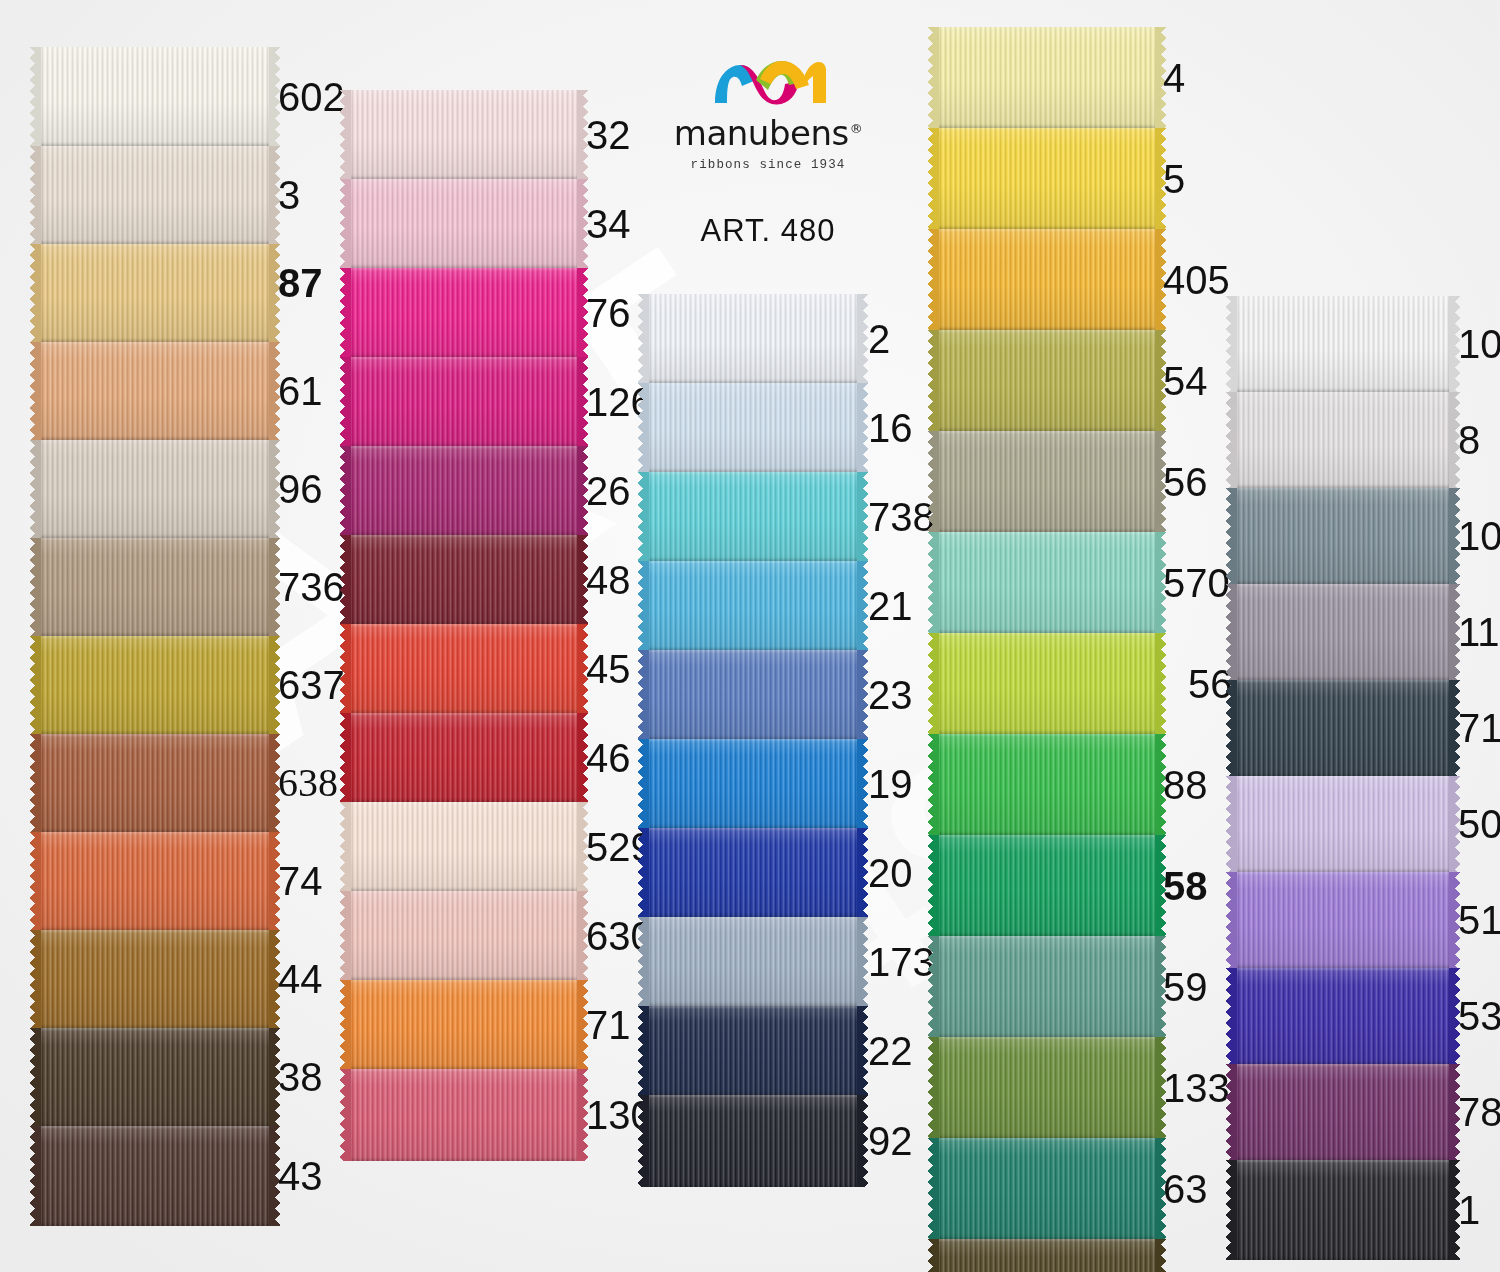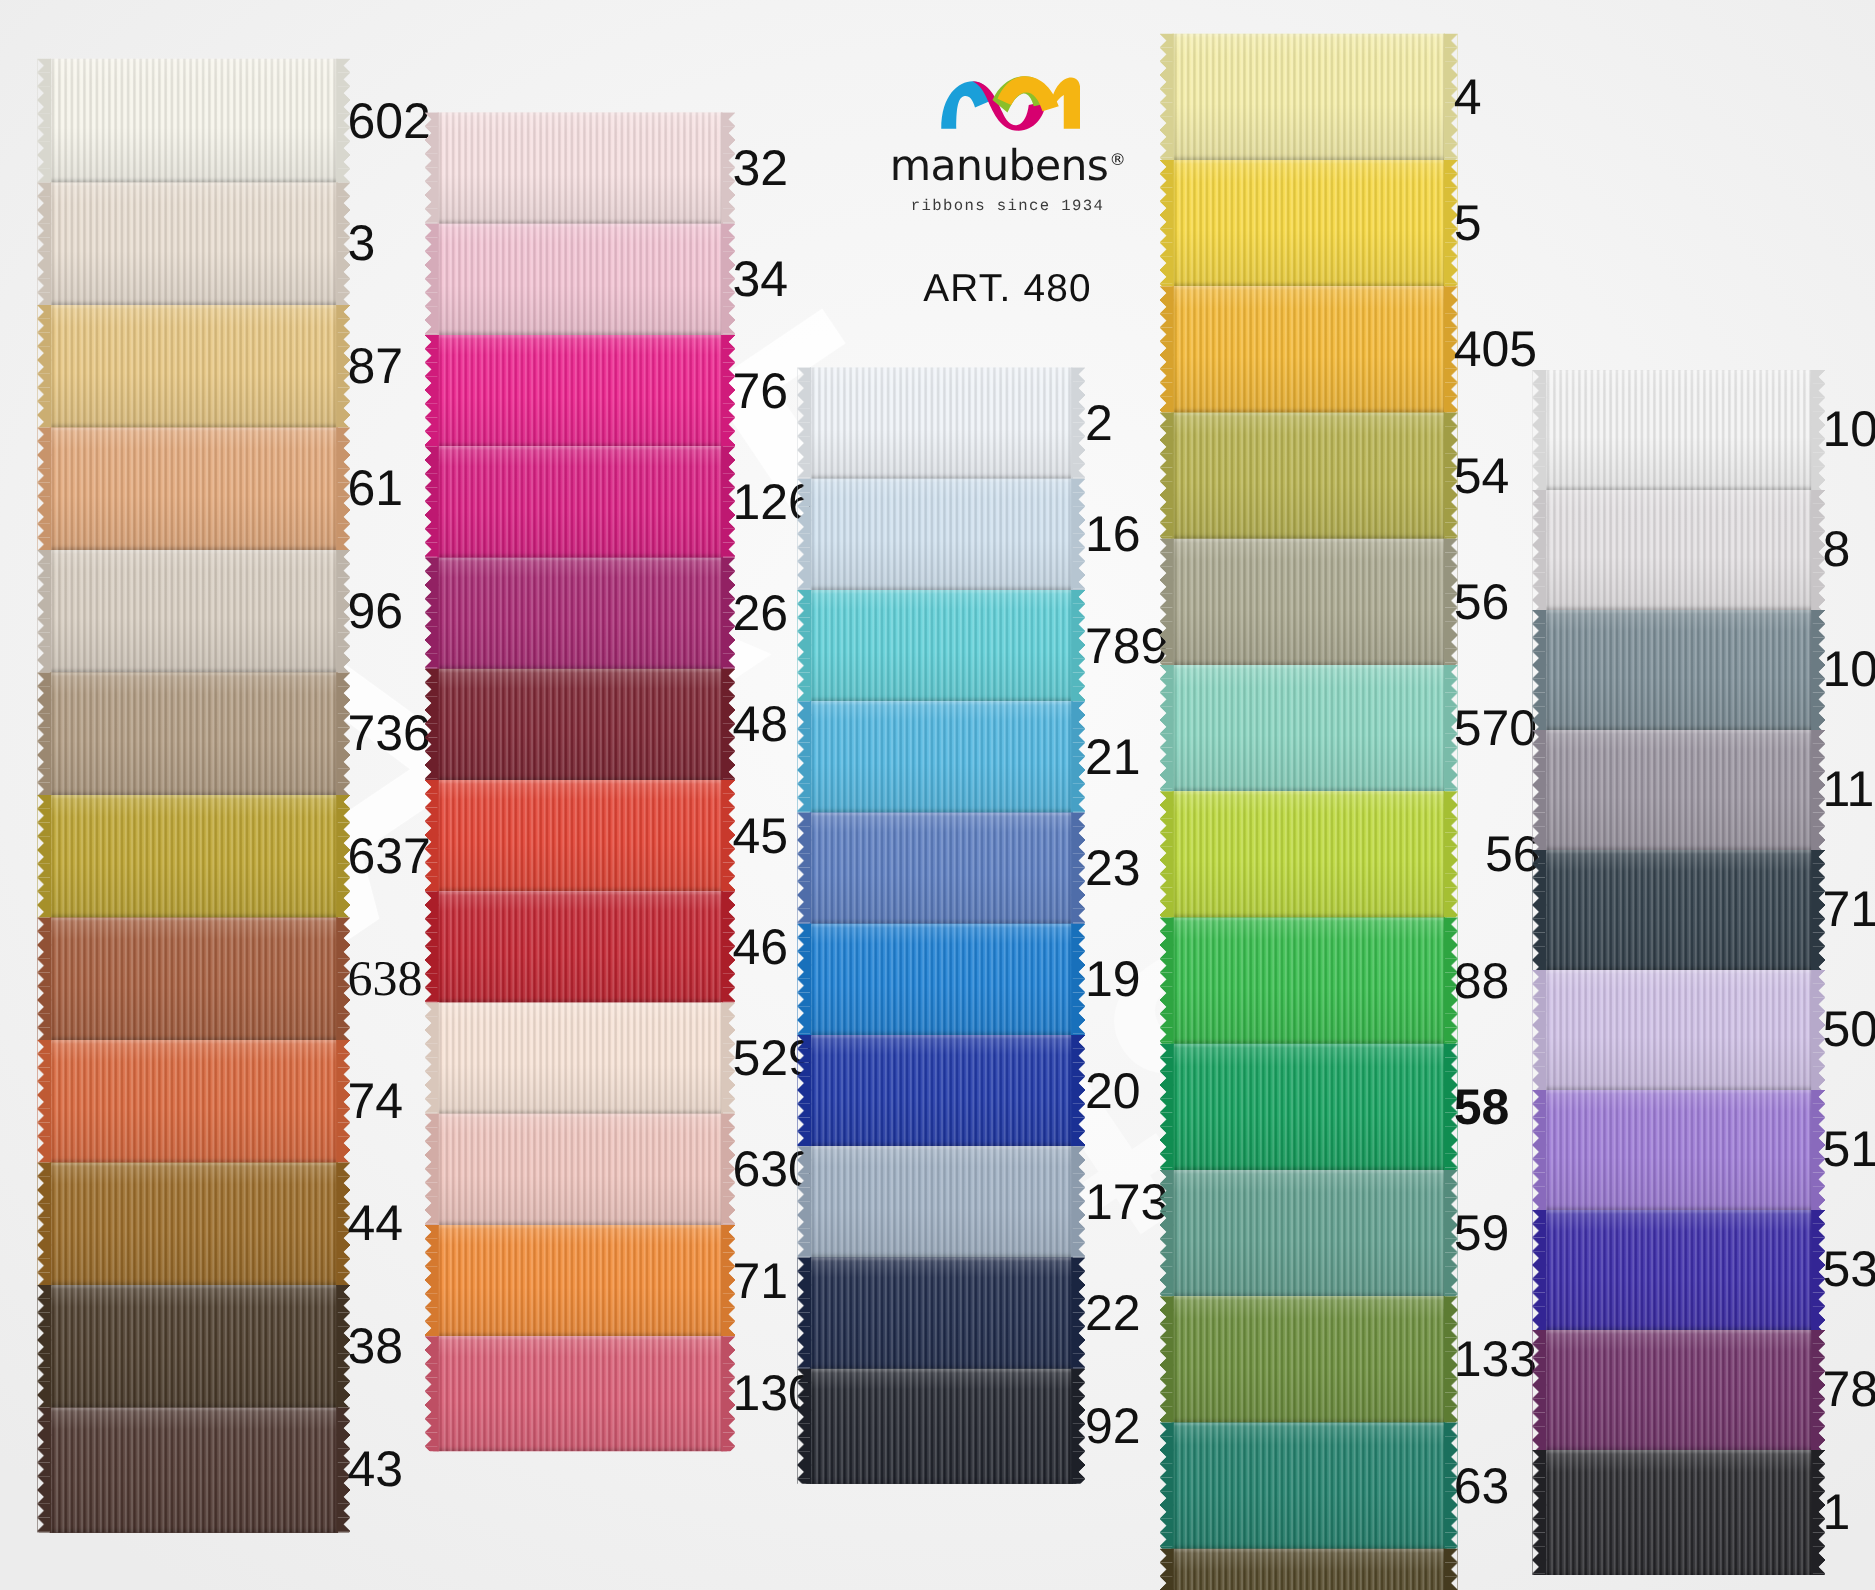--- a/index.html
+++ b/index.html
@@ -83,21 +83,21 @@
     font-family:"Liberation Sans", sans-serif;
     font-size:40px;
     color:#111;
     font-weight:400;
     letter-spacing:0px;
     line-height:1;
     white-space:nowrap;
   }
 
   
-  #brand{position:absolute;left:668px;top:58px;width:200px;text-align:center;margin-left:38px;}
+  #brand{position:absolute;left:668px;top:58px;width:200px;text-align:center;}
   #logo-mark{width:115px;height:48px;margin:0 auto 7px auto;display:block;}
   #brand-name{
     font-size:34px;letter-spacing:-0.5px;color:#171717;font-weight:400;
     font-family:"DejaVu Sans", sans-serif;position:relative;display:inline-block;
   }
   #brand-reg{font-size:13px;vertical-align:super;margin-left:1px;}
   #brand-tag{
     font-size:12.5px;letter-spacing:1.1px;color:#3a3a3a;margin-top:5px;
     font-family:Liberation Mono, monospace;
   }
@@ -148,21 +148,21 @@
         </div>
         <div class="label" style="left: 238px; top: 128px;">3</div>
         <div class="swatch-wrap" style="position: absolute; left: 0px; top: 197px; width: 230px; height: 98px;">
           <div class="swatch" style="position: absolute; left: 0px; top: 0px; width: 230px; height: 98px; background: rgb(231, 198, 129); box-shadow: rgb(185, 158, 103) 0px -2px 3px inset, rgba(255, 255, 255, 0.18) 0px 2px 2px inset;">
             <div class="rib"></div>
             <div class="shade"></div>
             <div class="pink-edge left" style="background: linear-gradient(to right bottom, transparent 0px, transparent 49.5%, rgb(203, 174, 114) 50%, rgb(203, 174, 114) 100%) 0px 0px / 11px 11px repeat-y, linear-gradient(to right top, transparent 0px, transparent 49.5%, rgb(203, 174, 114) 50%, rgb(203, 174, 114) 100%) 0px 11px / 11px 11px repeat-y;"></div>
             <div class="pink-edge right" style="background: linear-gradient(to left bottom, transparent 0px, transparent 49.5%, rgb(203, 174, 114) 50%, rgb(203, 174, 114) 100%) 0px 0px / 11px 11px repeat-y, linear-gradient(to left top, transparent 0px, transparent 49.5%, rgb(203, 174, 114) 50%, rgb(203, 174, 114) 100%) 0px 11px / 11px 11px repeat-y;"></div>
           </div>
         </div>
-        <div class="label" style="left: 238px; top: 226px;">87</div>
+        <div class="label" style="left: 238px; top: 216px; font-weight: bold;">87</div>
         <div class="swatch-wrap" style="position: absolute; left: 0px; top: 295px; width: 230px; height: 98px;">
           <div class="swatch" style="position: absolute; left: 0px; top: 0px; width: 230px; height: 98px; background: rgb(227, 168, 122); box-shadow: rgb(182, 134, 98) 0px -2px 3px inset, rgba(255, 255, 255, 0.18) 0px 2px 2px inset;">
             <div class="rib"></div>
             <div class="shade"></div>
             <div class="pink-edge left" style="background: linear-gradient(to right bottom, transparent 0px, transparent 49.5%, rgb(200, 148, 107) 50%, rgb(200, 148, 107) 100%) 0px 0px / 11px 11px repeat-y, linear-gradient(to right top, transparent 0px, transparent 49.5%, rgb(200, 148, 107) 50%, rgb(200, 148, 107) 100%) 0px 11px / 11px 11px repeat-y;"></div>
             <div class="pink-edge right" style="background: linear-gradient(to left bottom, transparent 0px, transparent 49.5%, rgb(200, 148, 107) 50%, rgb(200, 148, 107) 100%) 0px 0px / 11px 11px repeat-y, linear-gradient(to left top, transparent 0px, transparent 49.5%, rgb(200, 148, 107) 50%, rgb(200, 148, 107) 100%) 0px 11px / 11px 11px repeat-y;"></div>
           </div>
         </div>
         <div class="label" style="left: 238px; top: 324px;">61</div>
         <div class="swatch-wrap" style="position: absolute; left: 0px; top: 393px; width: 230px; height: 98px;">
@@ -368,21 +368,21 @@
         </div>
         <div class="label" style="left: 220px; top: 113.5px;">16</div>
         <div class="swatch-wrap" style="position: absolute; left: 0px; top: 178px; width: 210px; height: 89px;">
           <div class="swatch" style="position: absolute; left: 0px; top: 0px; width: 210px; height: 89px; background: rgb(95, 208, 216); box-shadow: rgb(76, 166, 173) 0px -2px 3px inset, rgba(255, 255, 255, 0.18) 0px 2px 2px inset;">
             <div class="rib"></div>
             <div class="shade"></div>
             <div class="pink-edge left" style="background: linear-gradient(to right bottom, transparent 0px, transparent 49.5%, rgb(84, 183, 190) 50%, rgb(84, 183, 190) 100%) 0px 0px / 11px 11px repeat-y, linear-gradient(to right top, transparent 0px, transparent 49.5%, rgb(84, 183, 190) 50%, rgb(84, 183, 190) 100%) 0px 11px / 11px 11px repeat-y;"></div>
             <div class="pink-edge right" style="background: linear-gradient(to left bottom, transparent 0px, transparent 49.5%, rgb(84, 183, 190) 50%, rgb(84, 183, 190) 100%) 0px 0px / 11px 11px repeat-y, linear-gradient(to left top, transparent 0px, transparent 49.5%, rgb(84, 183, 190) 50%, rgb(84, 183, 190) 100%) 0px 11px / 11px 11px repeat-y;"></div>
           </div>
         </div>
-        <div class="label" style="left: 220px; top: 202.5px;">789</div>
+        <div class="label" style="left: 220px; top: 202.5px;">738</div>
         <div class="swatch-wrap" style="position: absolute; left: 0px; top: 267px; width: 210px; height: 89px;">
           <div class="swatch" style="position: absolute; left: 0px; top: 0px; width: 210px; height: 89px; background: rgb(79, 182, 224); box-shadow: rgb(63, 146, 179) 0px -2px 3px inset, rgba(255, 255, 255, 0.18) 0px 2px 2px inset;">
             <div class="rib"></div>
             <div class="shade"></div>
             <div class="pink-edge left" style="background: linear-gradient(to right bottom, transparent 0px, transparent 49.5%, rgb(70, 160, 197) 50%, rgb(70, 160, 197) 100%) 0px 0px / 11px 11px repeat-y, linear-gradient(to right top, transparent 0px, transparent 49.5%, rgb(70, 160, 197) 50%, rgb(70, 160, 197) 100%) 0px 11px / 11px 11px repeat-y;"></div>
             <div class="pink-edge right" style="background: linear-gradient(to left bottom, transparent 0px, transparent 49.5%, rgb(70, 160, 197) 50%, rgb(70, 160, 197) 100%) 0px 0px / 11px 11px repeat-y, linear-gradient(to left top, transparent 0px, transparent 49.5%, rgb(70, 160, 197) 50%, rgb(70, 160, 197) 100%) 0px 11px / 11px 11px repeat-y;"></div>
           </div>
         </div>
         <div class="label" style="left: 220px; top: 291.5px;">21</div>
         <div class="swatch-wrap" style="position: absolute; left: 0px; top: 356px; width: 210px; height: 89px;">

